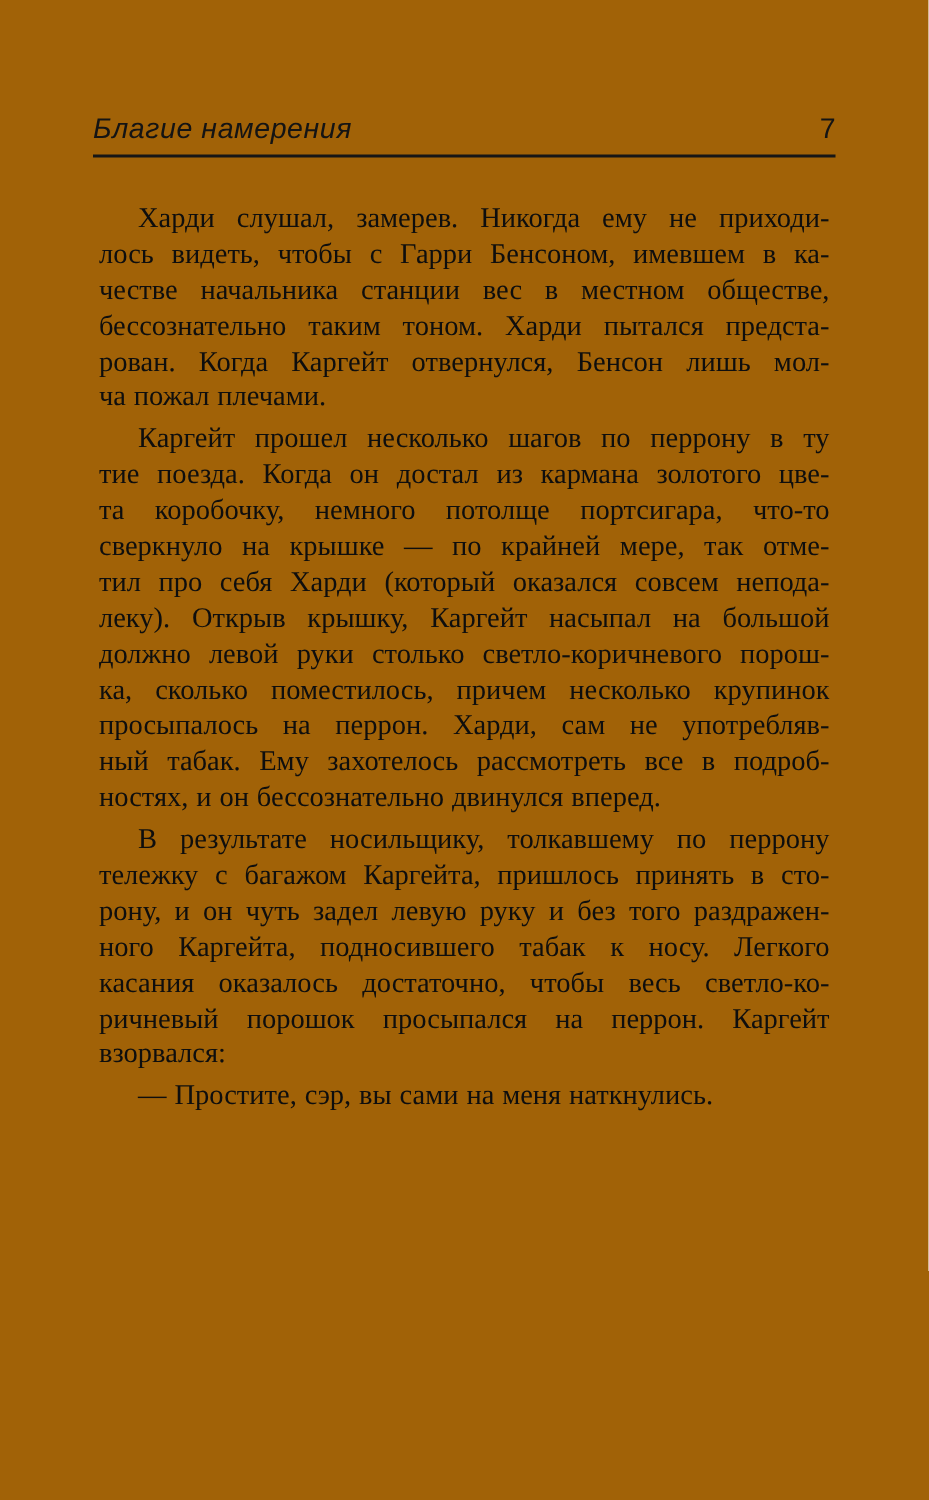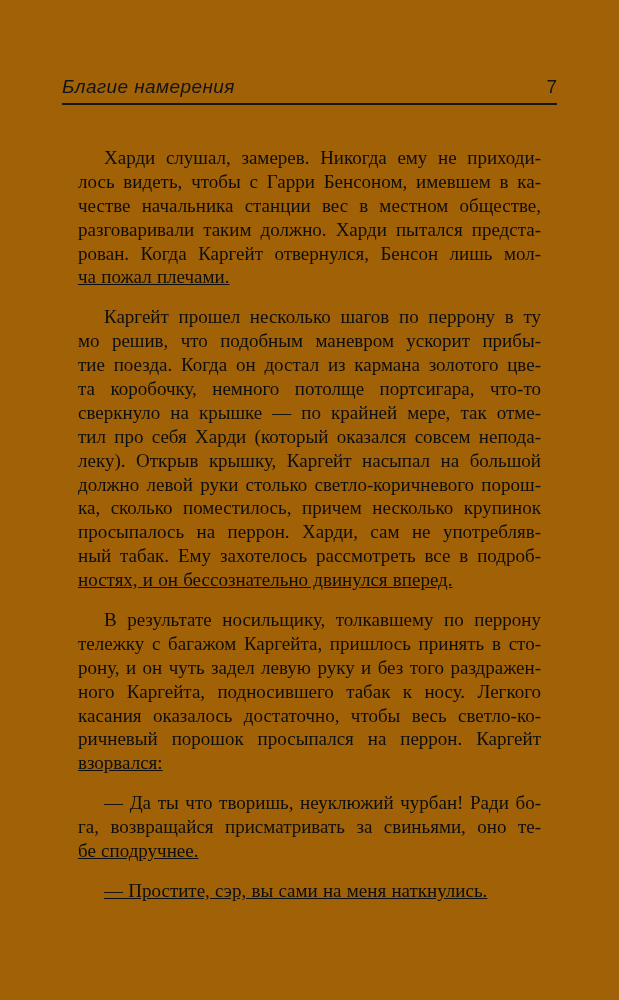--- a/index.html
+++ b/index.html
@@ -42,60 +42,58 @@
     position: absolute;
     left: 62px;
     width: 495px;
     top: 130px;
     font-family: "Liberation Serif", serif;
     font-size: 19px;
     line-height: 23.9px;
     color: #0e0e0e;
   }
   .paragraph {
-    margin: 16px;
+    margin: 4px;
     padding: 0;
   }
   .line {
     height: 23.9px;
     overflow: hidden;
     text-align: justify;
     text-align-last: justify;
     word-spacing: 0.5px;
   }
   .line.first {
     text-indent: 26px;
   }
   .line.last {
     text-align-last: left;
-    text-decoration: underline;
   }
 </style>
 </head>
 <body>
 
 <div class="page">
 
   <div class="running-header">
     <span class="running-title">Благие намерения</span>
     <span class="page-number">7</span>
   </div>
 
   <div class="text-body">
       <div class="paragraph">
         <div class="line first">Харди слушал, замерев. Никогда ему не приходи-</div>
         <div class="line">лось видеть, чтобы с Гарри Бенсоном, имевшем в ка-</div>
         <div class="line">честве начальника станции вес в местном обществе,</div>
-        <div class="line">разговаривали таким должно. Харди пытался предста-</div>
+        <div class="line">бессознательно таким тоном. Харди пытался предста-</div>
         <div class="line">рован. Когда Каргейт отвернулся, Бенсон лишь мол-</div>
         <div class="line last">ча пожал плечами.</div>
       </div>
       <div class="paragraph">
         <div class="line first">Каргейт прошел несколько шагов по перрону в ту</div>
-        <div class="line">мо решив, что подобным маневром ускорит прибы-</div>
         <div class="line">тие поезда. Когда он достал из кармана золотого цве-</div>
         <div class="line">та коробочку, немного потолще портсигара, что-то</div>
         <div class="line">сверкнуло на крышке — по крайней мере, так отме-</div>
         <div class="line">тил про себя Харди (который оказался совсем непода-</div>
         <div class="line">леку). Открыв крышку, Каргейт насыпал на большой</div>
         <div class="line">должно левой руки столько светло-коричневого порош-</div>
         <div class="line">ка, сколько поместилось, причем несколько крупинок</div>
         <div class="line">просыпалось на перрон. Харди, сам не употребляв-</div>
         <div class="line">ный табак. Ему захотелось рассмотреть все в подроб-</div>
         <div class="line last">ностях, и он бессознательно двинулся вперед.</div>
@@ -103,22 +101,17 @@
       <div class="paragraph">
         <div class="line first">В результате носильщику, толкавшему по перрону</div>
         <div class="line">тележку с багажом Каргейта, пришлось принять в сто-</div>
         <div class="line">рону, и он чуть задел левую руку и без того раздражен-</div>
         <div class="line">ного Каргейта, подносившего табак к носу. Легкого</div>
         <div class="line">касания оказалось достаточно, чтобы весь светло-ко-</div>
         <div class="line">ричневый порошок просыпался на перрон. Каргейт</div>
         <div class="line last">взорвался:</div>
       </div>
       <div class="paragraph">
-        <div class="line first">— Да ты что творишь, неуклюжий чурбан! Ради бо-</div>
-        <div class="line">га, возвращайся присматривать за свиньями, оно те-</div>
-        <div class="line last">бе сподручнее.</div>
-      </div>
-      <div class="paragraph">
         <div class="line first last">— Простите, сэр, вы сами на меня наткнулись.</div>
       </div>
     </div>
 
 </div>
 
 </body></html>

